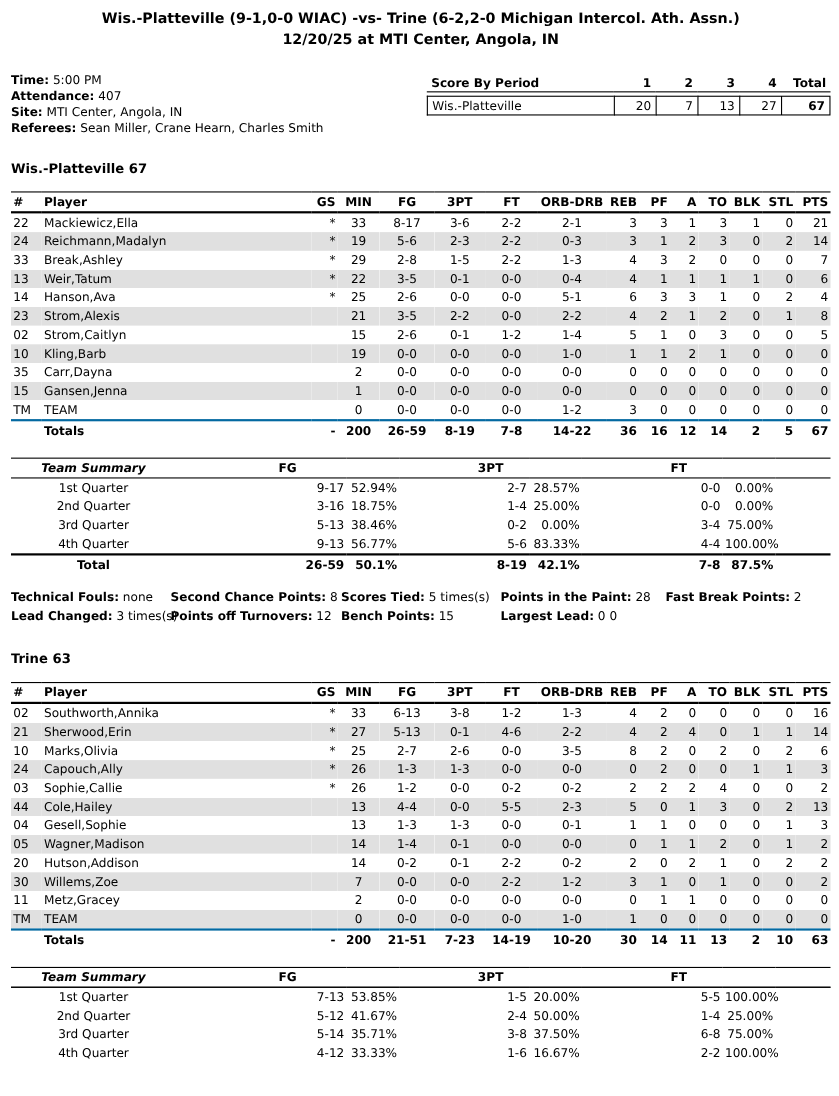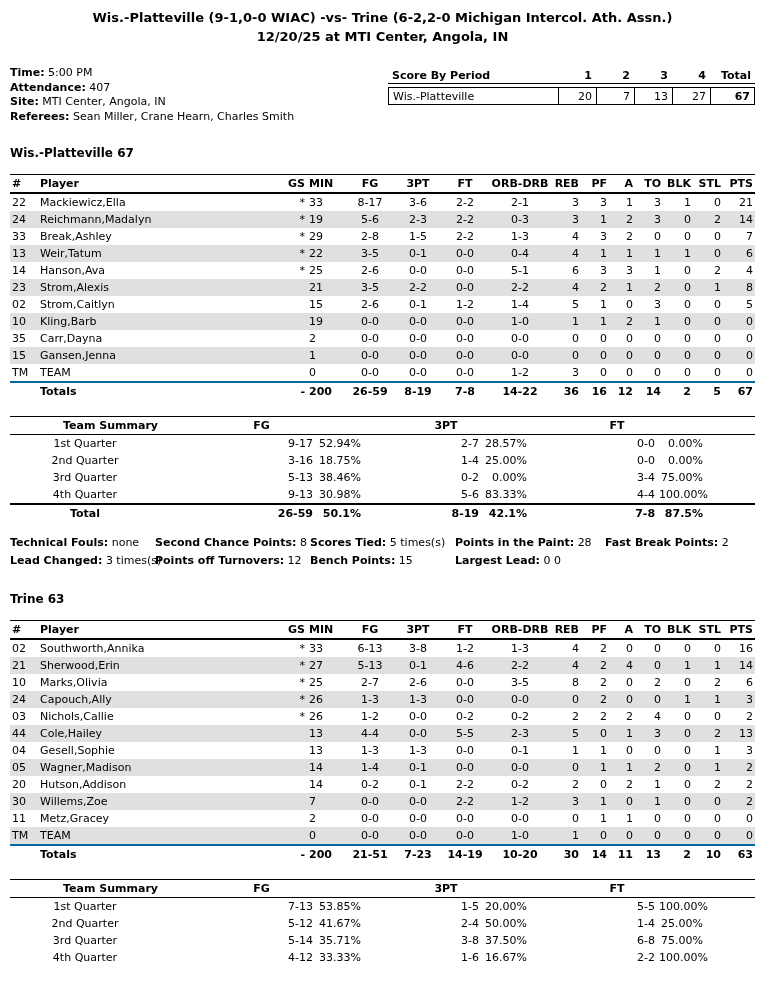--- a/index.html
+++ b/index.html
@@ -34,28 +34,28 @@
 
   
   table.box { width: 745px; border-collapse: collapse; table-layout: fixed; margin-top: 14px; }
   .box th { border-top: 1px solid #000; border-bottom: 2px solid #000; font-weight: bold; padding: 2px; white-space: nowrap; }
   .box td { padding: 2px; white-space: nowrap; overflow: hidden; }
   .box .body tr:nth-child(even) { background: var(--stripe, #e0e0e0); }
   .box .totals td { border-top: 2px solid #0369a1; font-weight: bold; }
   .box th:nth-child(1), .box td:nth-child(1) { text-align: left; }
   .box th:nth-child(2), .box td:nth-child(2) { text-align: left; }
   .box th:nth-child(3), .box td:nth-child(3) { text-align: right; }
-  .box th:nth-child(4), .box td:nth-child(4) { text-align: left; }
+  .box th:nth-child(4), .box td:nth-child(4) { text-align: center; }
   .box th:nth-child(n+5):nth-child(-n+8), .box td:nth-child(n+5):nth-child(-n+8) { text-align: center; }
   .box th:nth-child(n+9), .box td:nth-child(n+9) { text-align: right; }
 
   
   table.sum { width: 745px; border-collapse: collapse; table-layout: fixed; margin-top: 16px; }
   .sum th { border-top: 1px solid #000; border-bottom: 1px solid #000; font-weight: bold; padding: 2px; }
-  .sum th.sh-label { text-align: right; }
+  .sum th.sh-label { text-align: center; font-style: italic; }
   .sum th.sh-group { text-align: center; }
   .sum td { padding: 2px; text-align: right; white-space: nowrap; }
   .sum td:first-child { text-align: center; }
   .sum .totals td { border-top: 2px solid #000; font-weight: bold; }
 
   
   .stats { display: grid; grid-template-columns: 145px 155px 145px 150px 150px; margin-top: 12px; line-height: 18px; }
   .stat { white-space: nowrap; }
 </style>
 </head>
@@ -393,21 +393,21 @@
           <td>38.46%</td>
           <td>0-2</td>
           <td>0.00%</td>
           <td>3-4</td>
           <td>75.00%</td>
           <td></td>
         </tr>
         <tr>
           <td>4th Quarter</td>
           <td>9-13</td>
-          <td>30.98%</td>
+          <td>56.77%</td>
           <td>5-6</td>
           <td>83.33%</td>
           <td>4-4</td>
           <td>100.00%</td>
           <td></td>
         </tr>
       </tbody>
     <tbody class="totals">
         <tr>
           <td>Total</td>
@@ -538,21 +538,21 @@
           <td>0</td>
           <td>2</td>
           <td>0</td>
           <td>0</td>
           <td>1</td>
           <td>1</td>
           <td>3</td>
         </tr>
         <tr>
           <td>03</td>
-          <td>Nichols,Callie</td>
+          <td>Sophie,Callie</td>
           <td>*</td>
           <td>26</td>
           <td>1-2</td>
           <td>0-0</td>
           <td>0-2</td>
           <td>0-2</td>
           <td>2</td>
           <td>2</td>
           <td>2</td>
           <td>4</td>

